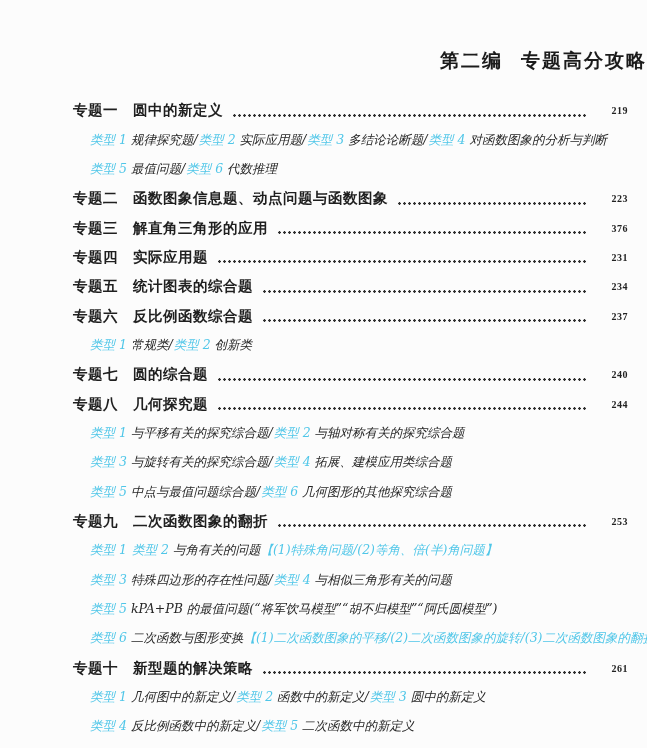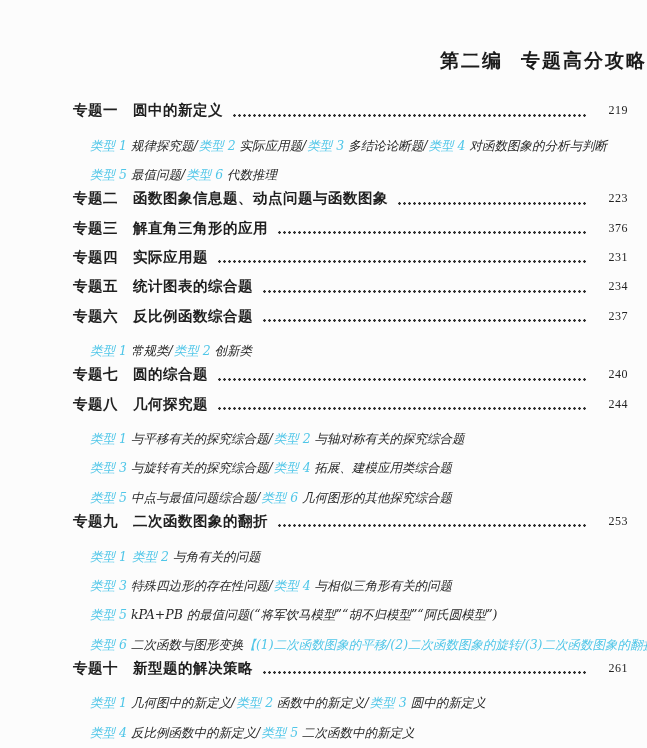--- a/index.html
+++ b/index.html
@@ -66,33 +66,32 @@
     background-image:radial-gradient(circle, var(--dot) 1.05px, transparent 1.5px);
     background-size:5px 5px;
     background-repeat:repeat-x;
     background-position:0 50%;
   }
   .pagenum{
     flex:0 0 auto;
     min-width:34px;
     text-align:right;
     font-family:"Liberation Serif", serif;
-    font-weight:400;
-    font-size:12px;
+    font-weight:700;
+    font-size:10px;
     letter-spacing:0.5px;
     color:#222;
   }
   .row.types{
     padding-left:77px;
     padding-right:8px;
     font-family:"DejaVu Serif", serif;
     font-style:italic;
     font-size:12.5px;
     color:var(--ink);
-    align-items:flex-end;
   }
   .seg{flex:0 0 auto;}
   .seg.accent{color:var(--accent);}
   .seg.accent.lbl{margin-right:4px;margin-left:1px;}
 </style>
 </head>
 <body>
 
 <div class="page">
   <h1 class="title"><span>第二编</span><span class="gap"></span><span>专题高分攻略</span></h1>
@@ -188,20 +187,21 @@
       <div class="row chapter">
         <span class="ch-label">专题九</span>
         <span class="ch-title">二次函数图象的翻折</span>
         <span class="leader"></span>
         <span class="pagenum">253</span>
       </div>
       <div class="row types">
         <span class="seg accent lbl">类型 1</span>
         <span class="seg accent lbl">类型 2</span>
         <span class="seg">与角有关的问题</span>
+        <span class="seg accent">【(1)特殊角问题/(2)等角、倍(半)角问题】</span>
       </div>
       <div class="row types">
         <span class="seg accent lbl">类型 3</span>
         <span class="seg">特殊四边形的存在性问题/</span>
         <span class="seg accent lbl">类型 4</span>
         <span class="seg">与相似三角形有关的问题</span>
       </div>
       <div class="row types">
         <span class="seg accent lbl">类型 5</span>
         <span class="seg">kPA+PB 的最值问题(“将军饮马模型”“胡不归模型”“阿氏圆模型”)</span>

